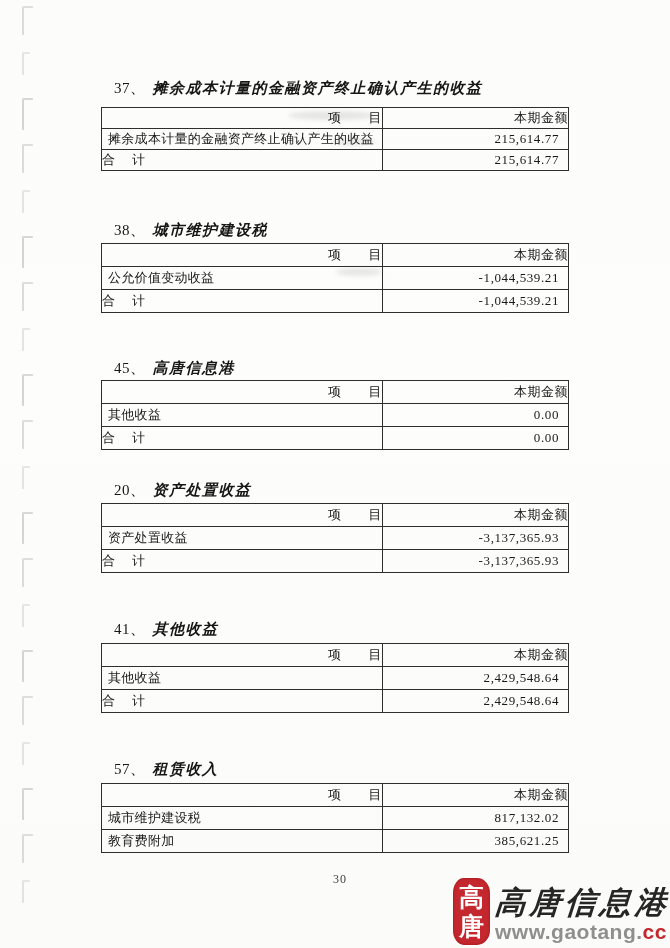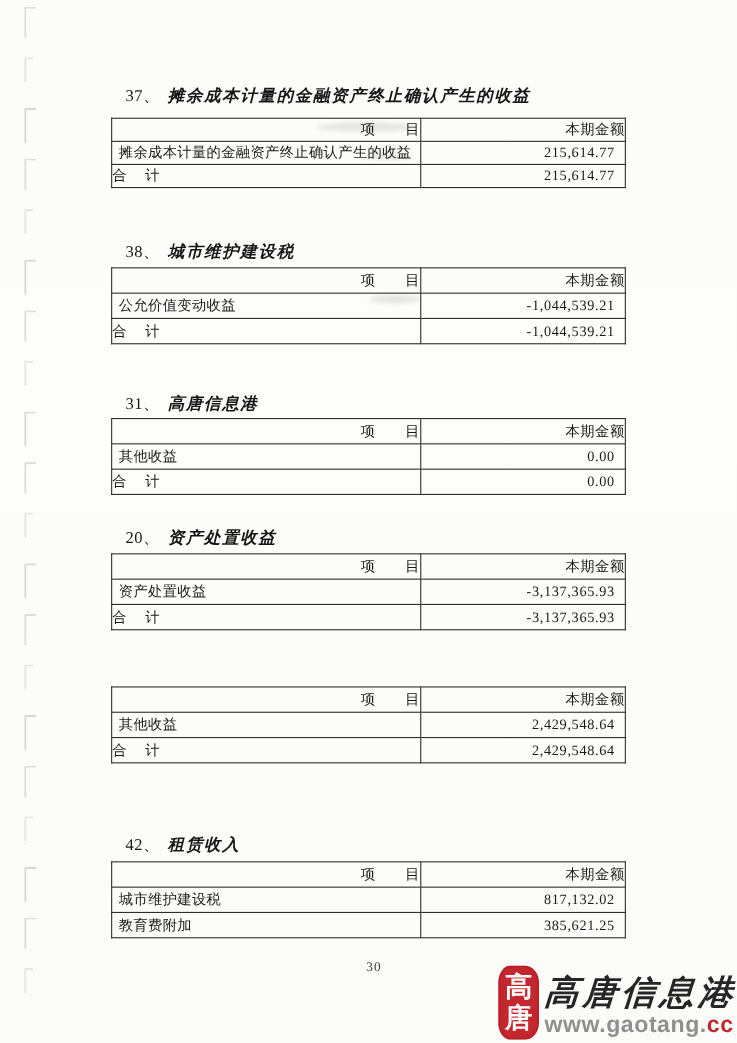--- a/index.html
+++ b/index.html
@@ -150,21 +150,21 @@
         <tr class="row r1">
           <td class="cell-item total">合　计</td>
           <td class="cell-amount">-1,044,539.21</td>
         </tr>
       </tbody>
     </table>
   </div>
 
   <div class="section" style="top: 359px;">
     <div class="section-title">
-      <span class="sec-num">31、</span><span class="sec-text">高唐信息港</span>
+      <span class="sec-num">45、</span><span class="sec-text">高唐信息港</span>
     </div>
     <table class="data-table table-2" style="margin-top: 2px;">
       <colgroup>
             <col class="col-item">
             <col class="col-amount">
           </colgroup>
       <tbody>
         <tr class="header-row">
           <th class="cell-item">项　　目</th>
           <th class="cell-amount-h">本期金额</th>
@@ -201,20 +201,23 @@
         </tr>
         <tr class="row r1">
           <td class="cell-item total">合　计</td>
           <td class="cell-amount">-3,137,365.93</td>
         </tr>
       </tbody>
     </table>
   </div>
 
   <div class="section" style="top: 620px;">
+    <div class="section-title">
+      <span class="sec-num">41、</span><span class="sec-text">其他收益</span>
+    </div>
     <table class="data-table table-4" style="margin-top: 4px;">
       <colgroup>
             <col class="col-item">
             <col class="col-amount">
           </colgroup>
       <tbody>
         <tr class="header-row">
           <th class="cell-item">项　　目</th>
           <th class="cell-amount-h">本期金额</th>
         </tr>
@@ -225,21 +228,21 @@
         <tr class="row r1">
           <td class="cell-item total">合　计</td>
           <td class="cell-amount">2,429,548.64</td>
         </tr>
       </tbody>
     </table>
   </div>
 
   <div class="section" style="top: 760px;">
     <div class="section-title">
-      <span class="sec-num">42、</span><span class="sec-text">租赁收入</span>
+      <span class="sec-num">57、</span><span class="sec-text">租赁收入</span>
     </div>
     <table class="data-table table-5" style="margin-top: 4px;">
       <colgroup>
             <col class="col-item">
             <col class="col-amount">
           </colgroup>
       <tbody>
         <tr class="header-row">
           <th class="cell-item">项　　目</th>
           <th class="cell-amount-h">本期金额</th>

